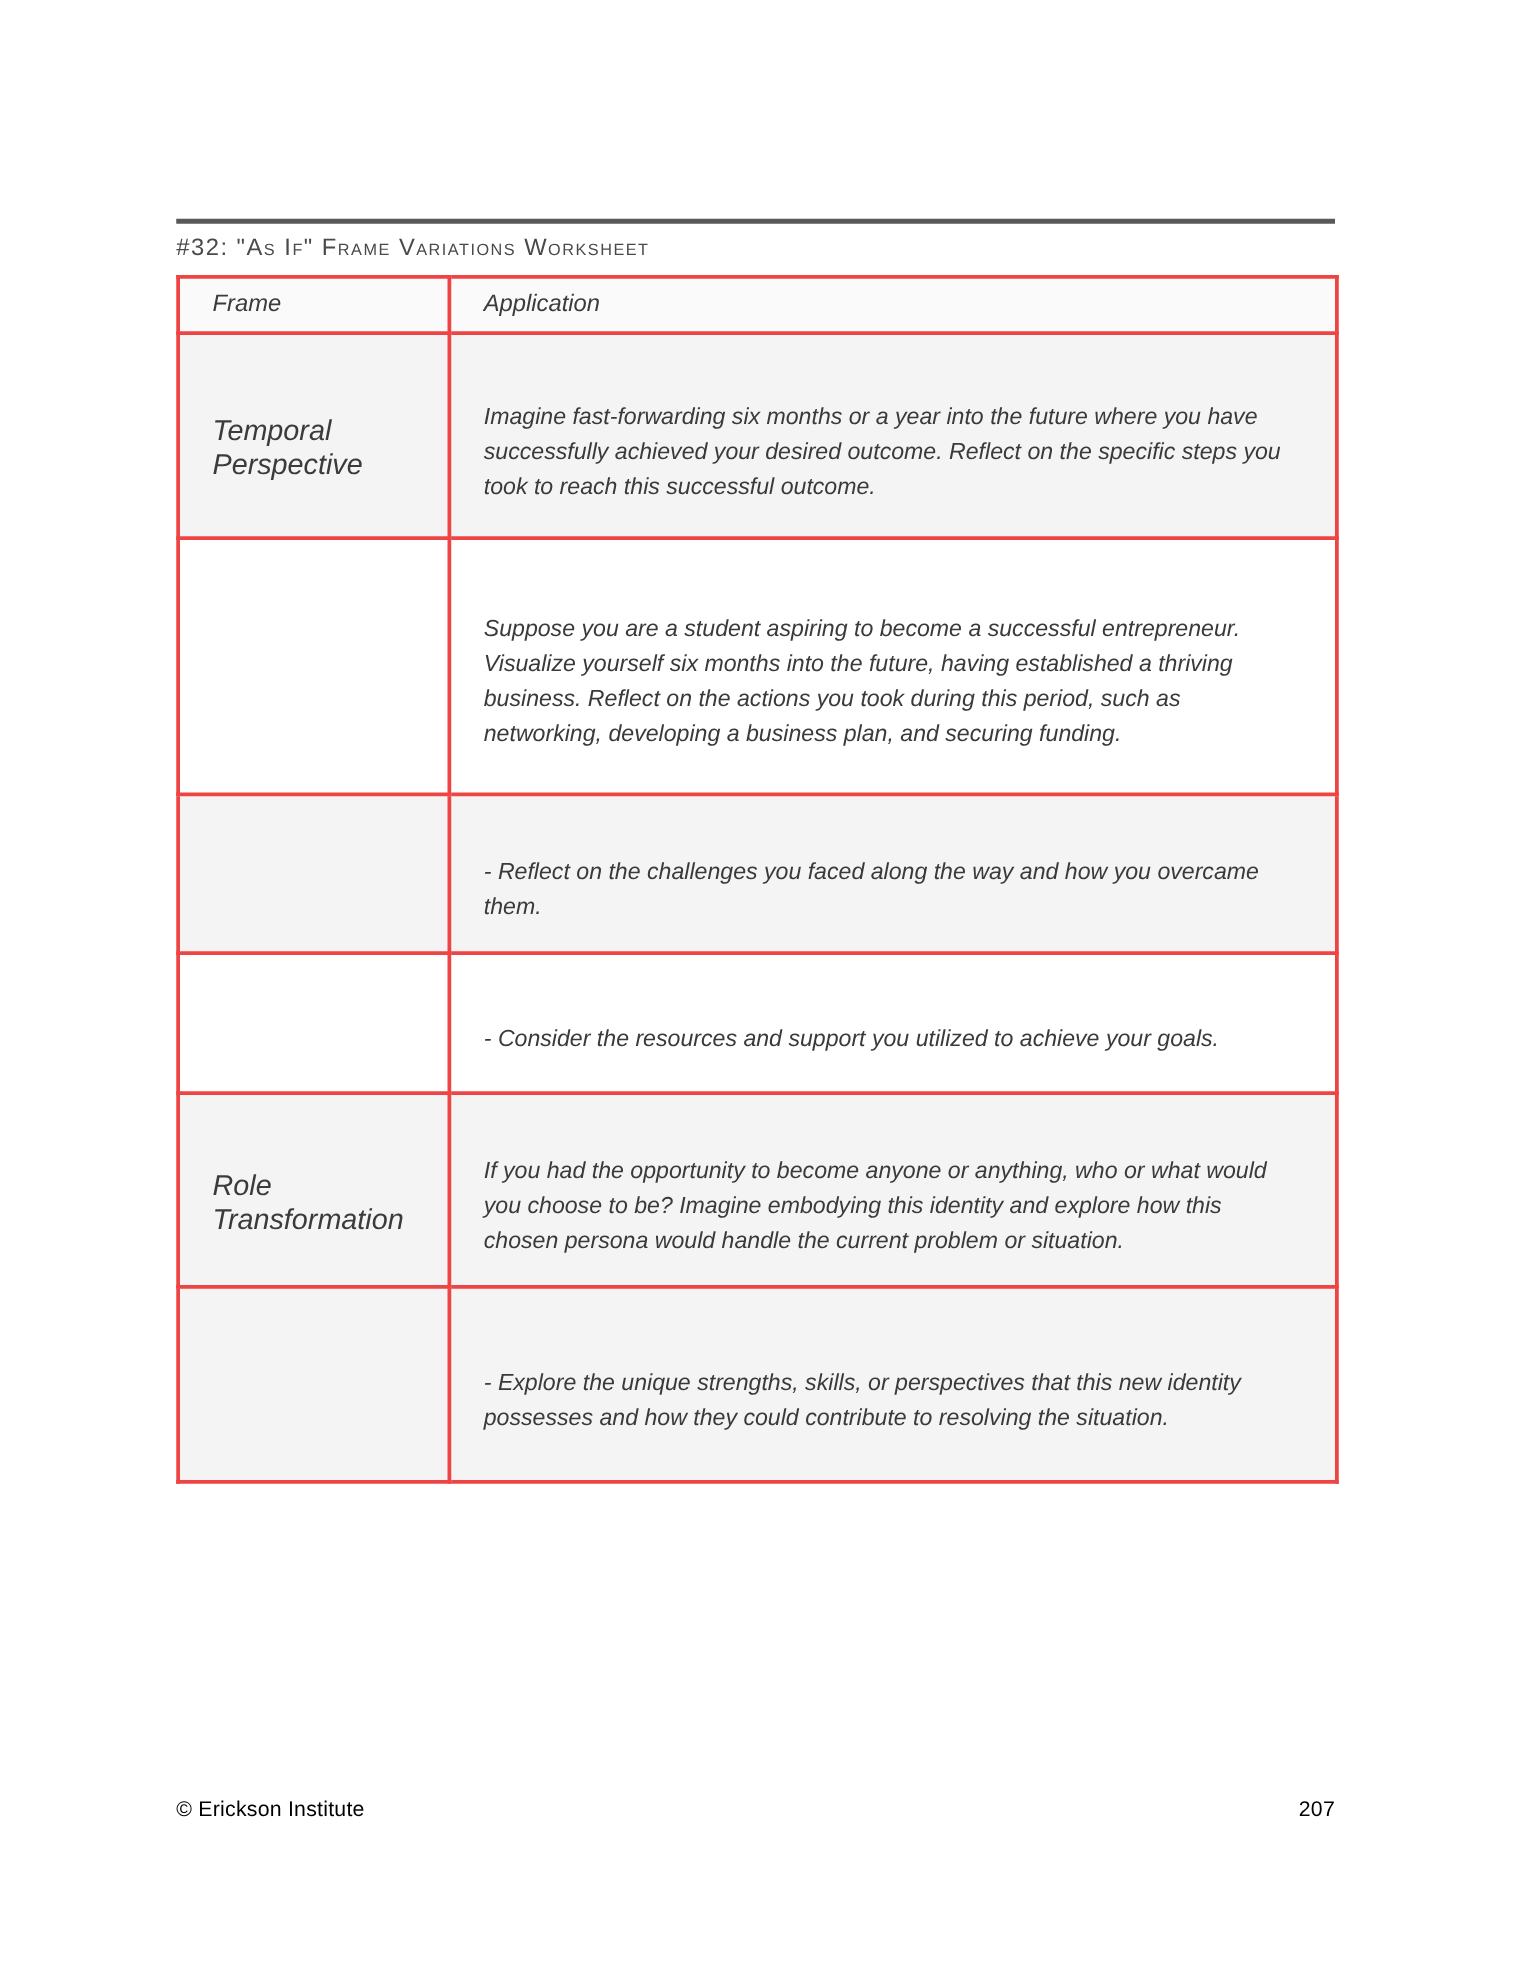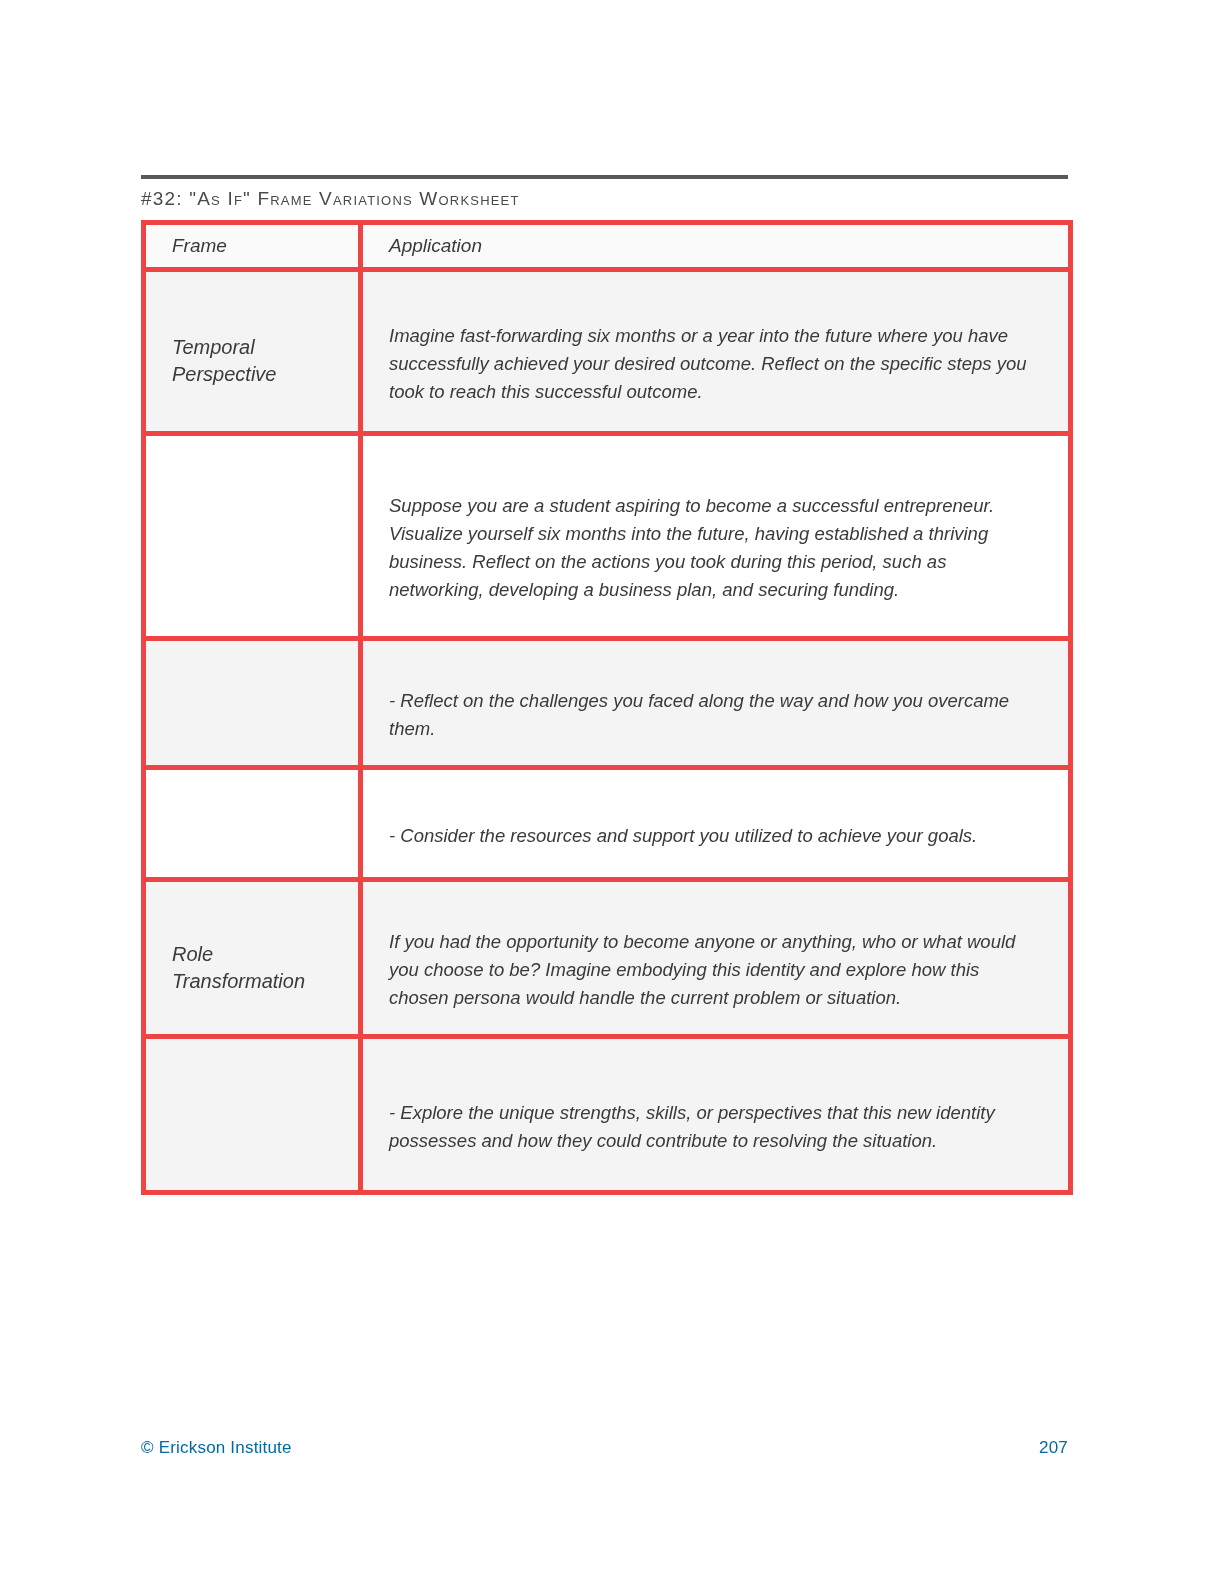--- a/index.html
+++ b/index.html
@@ -56,21 +56,21 @@
     top: 220px;
     width: 927px;
     border-collapse: collapse;
     table-layout: fixed;
   }
   .worksheet-table col.col-frame { width: 217px; }
   .worksheet-table col.col-app   { width: 710px; }
 
   .worksheet-table th,
   .worksheet-table td {
-    border: 5px solid #ef4444;
+    border: 3px solid #ef4444;
     vertical-align: middle;
     padding: 0;
   }
 
   .worksheet-table thead th {
     background: #fafafa;
     height: 42px;
     text-align: left;
     font-weight: 400;
   }
@@ -89,21 +89,21 @@
 
   .cell-frame {
     padding: 18px 20px 18px 26px !important;
   }
   .cell-app {
     padding: 22px 32px 22px 26px !important;
   }
 
   .frame-text {
     font-style: italic;
-    font-size: 20px;
+    font-size: 23px;
     line-height: 27px;
     color: #3b3b3b;
     white-space: pre-line;
     margin-top: 19px;
   }
   .app-text {
     font-style: italic;
     font-size: 18.5px;
     line-height: 28px;
     color: #3a3a3a;
@@ -122,21 +122,21 @@
   
   .footer {
     position: absolute;
     left: 141px;
     top: 1436px;
     width: 927px;
     height: 24px;
     display: flex;
     align-items: center;
     justify-content: space-between;
-    color: #0369a1;
+    color: #000000;
     font-size: 17px;
     line-height: 24px;
     letter-spacing: 0.2px;
   }
   .footer-left   { text-align: left;   flex: 0 0 auto; }
   .footer-center { text-align: center; flex: 1 1 auto; margin-left: -40px; }
   .footer-right  { text-align: right;  flex: 0 0 auto; }
 </style>
 </head>
 <body>

